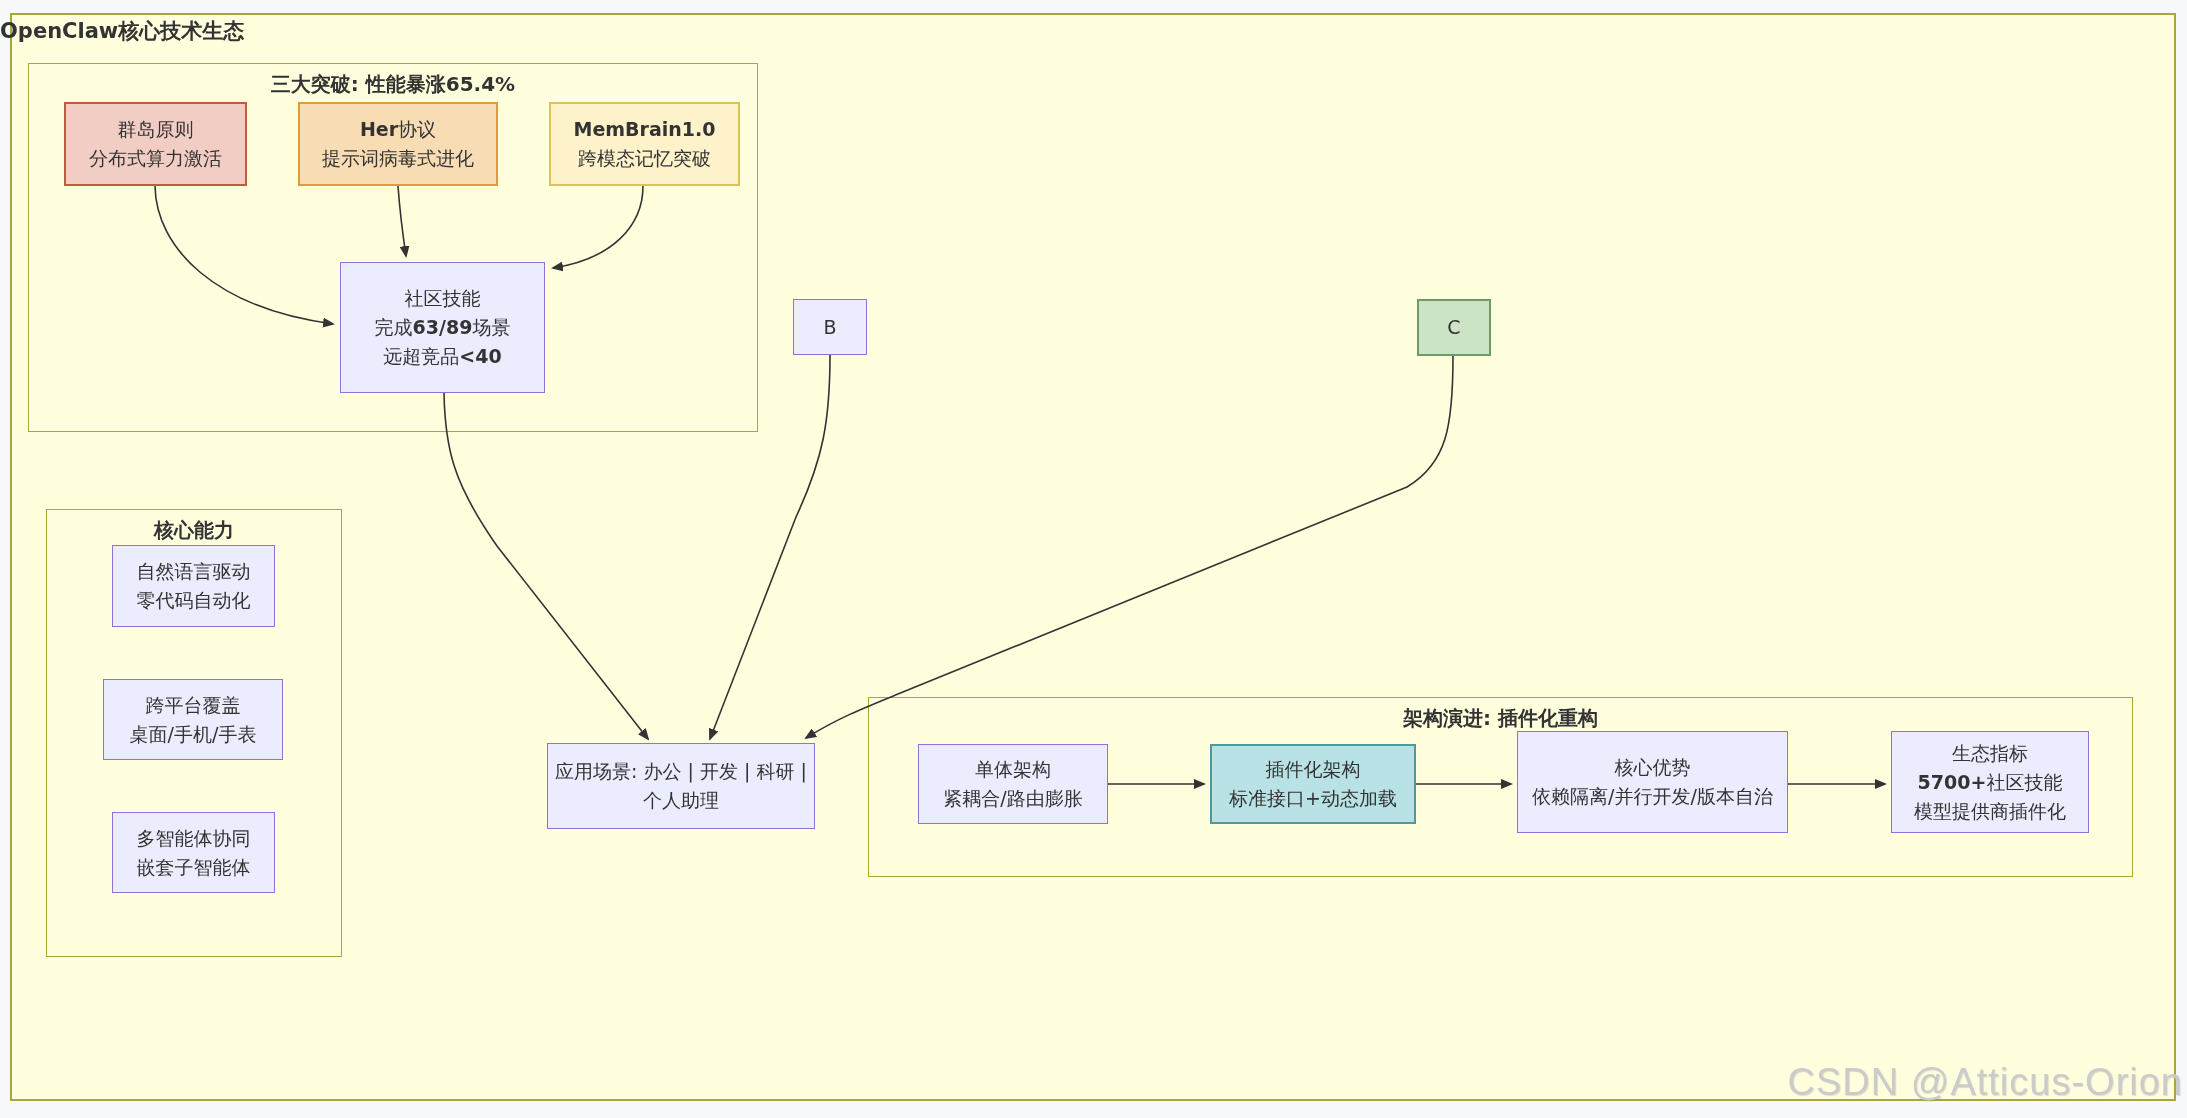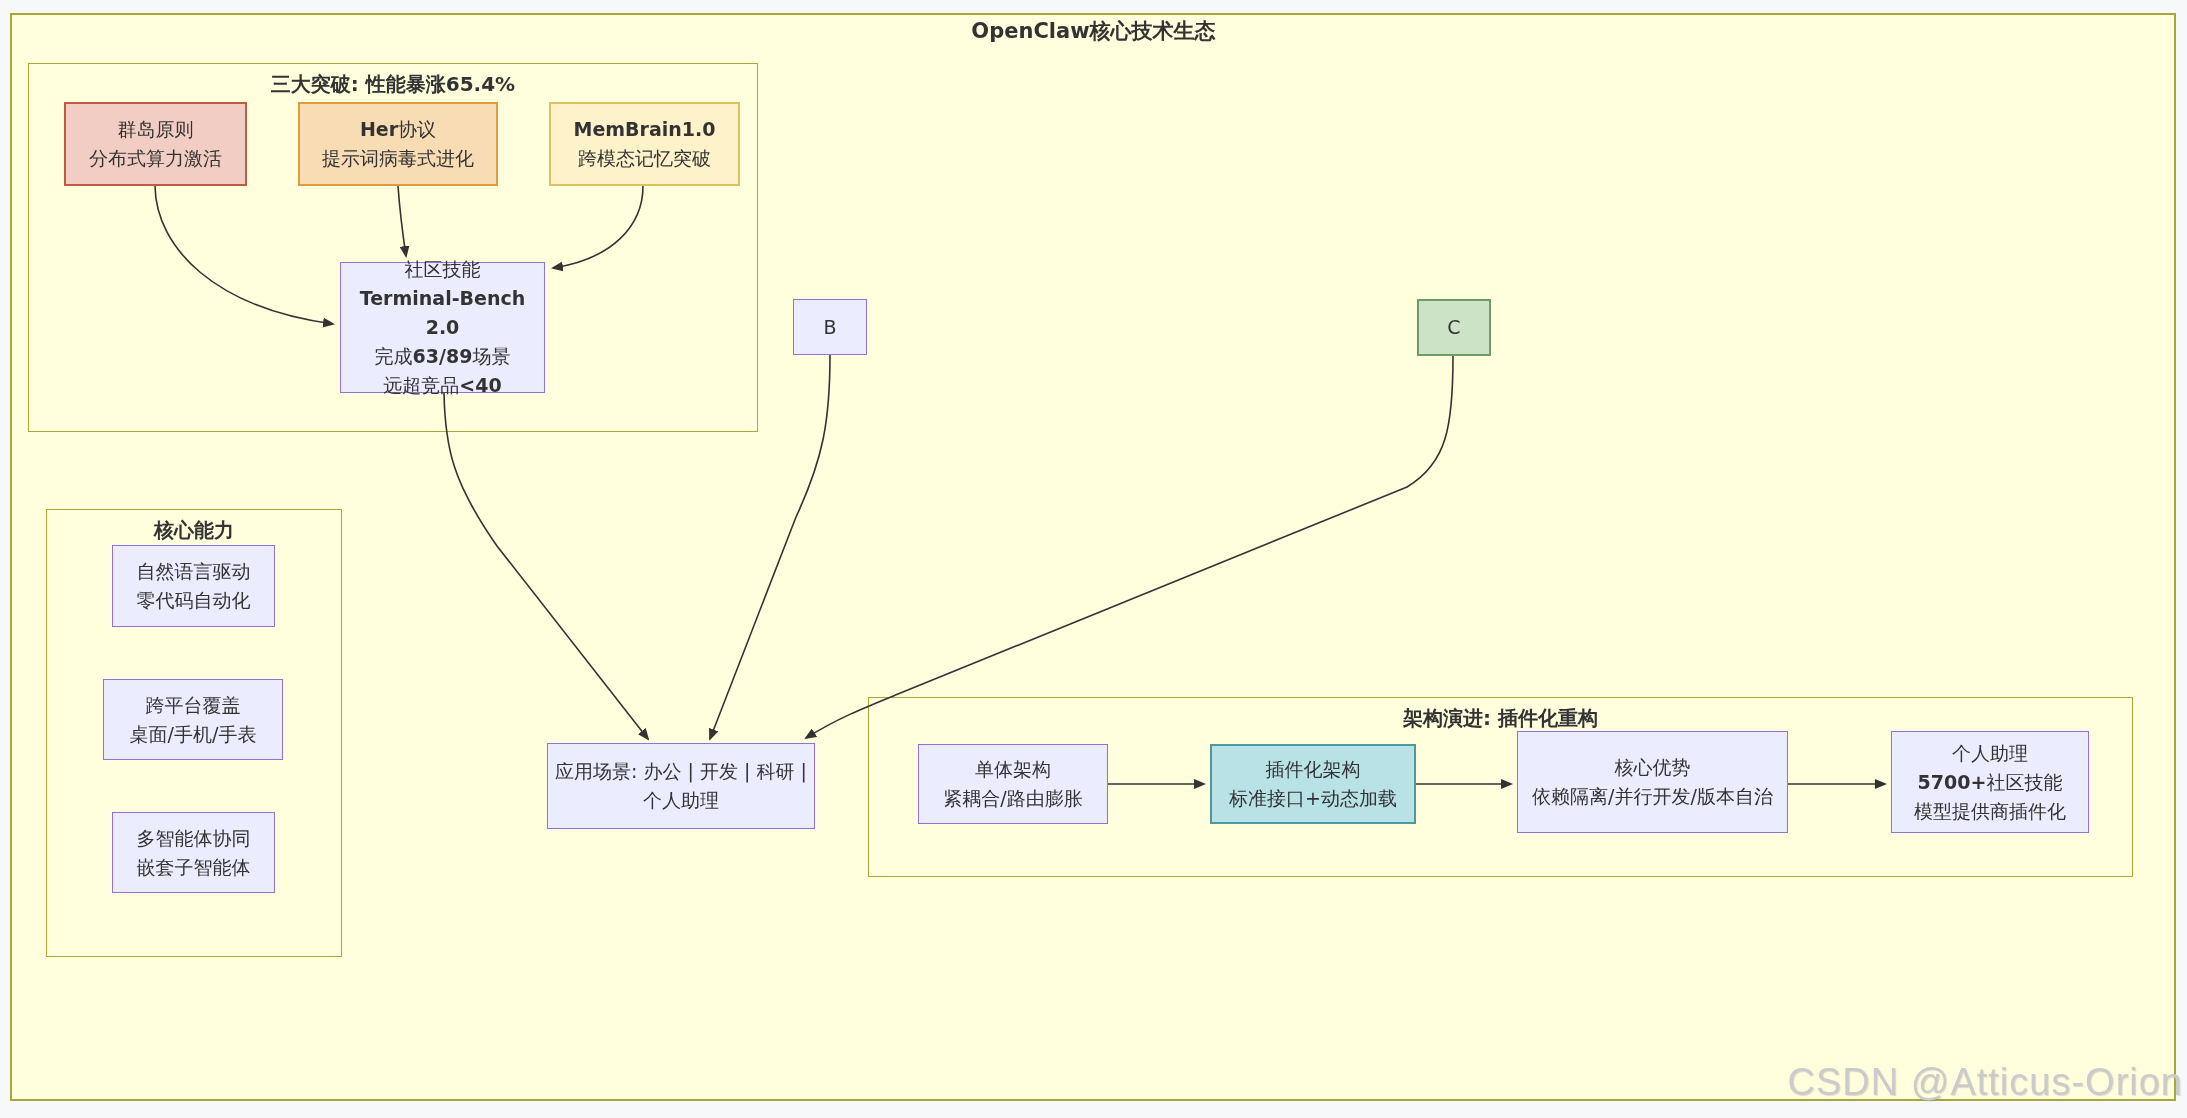--- a/index.html
+++ b/index.html
@@ -6,21 +6,21 @@
   #canvas{
     position:relative;width:2187px;height:1118px;overflow:hidden;
     font-family:"DejaVu Sans","Liberation Sans",sans-serif;color:#333;
     background:#f7f8fa;
   }
   .outer{
     position:absolute;left:10px;top:13px;width:2166px;height:1088px;
     background:#FFFFDE;border:2px solid #A8A838;box-sizing:border-box;
   }
   .diagram-title{
-    position:absolute;left:0;top:17px;width:100%;text-align:center;
+    position:absolute;left:0;top:17px;width:100%;text-align:left;
     font-size:21px;font-weight:bold;color:#333;z-index:3;
   }
   .subgraph{
     position:absolute;background:#FFFFDE;border:1px solid #AAAA33;
     box-sizing:border-box;z-index:0;
   }
   .subgraph-title{
     position:absolute;left:0;top:7px;width:100%;text-align:center;
     font-size:20px;font-weight:600;color:#333;
   }
@@ -92,21 +92,20 @@
     <div class="ln">提示词病毒式进化</div>
   </div>
 
   <div class="node yel" style="left:549px;top:102px;width:191px;height:84px">
     <div class="ln"><b>MemBrain1.0</b></div>
     <div class="ln">跨模态记忆突破</div>
   </div>
 
   <div class="node lav" style="left:340px;top:262px;width:205px;height:131px">
     <div class="ln">社区技能</div>
-    <div class="ln"><b>Terminal-Bench</b> <b>2.0</b></div>
     <div class="ln">完成<b>63/89</b>场景</div>
     <div class="ln">远超竞品<b>&lt;40</b></div>
   </div>
 
   <div class="node lav" style="left:793px;top:299px;width:74px;height:56px">
     <div>B</div>
   </div>
 
   <div class="node grn" style="left:1417px;top:299px;width:74px;height:57px">
     <div>C</div>
@@ -141,20 +140,20 @@
     <div class="ln">插件化架构</div>
     <div class="ln">标准接口+动态加载</div>
   </div>
 
   <div class="node lav" style="left:1517px;top:731px;width:271px;height:102px">
     <div class="ln">核心优势</div>
     <div class="ln">依赖隔离/并行开发/版本自治</div>
   </div>
 
   <div class="node lav" style="left:1891px;top:731px;width:198px;height:102px">
-    <div class="ln">个人助理</div>
+    <div class="ln">生态指标</div>
     <div class="ln"><b>5700+</b>社区技能</div>
     <div class="ln">模型提供商插件化</div>
   </div>
 
   <div class="watermark">CSDN @Atticus-Orion</div>
 
 </div>
 
 </body></html>

